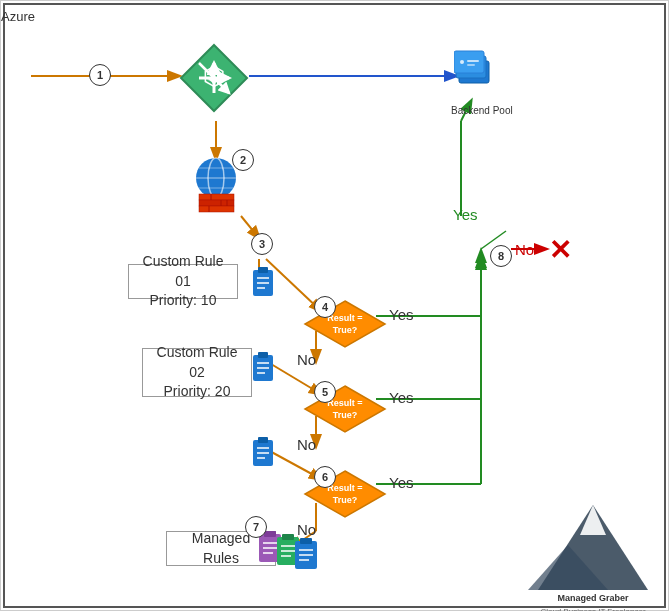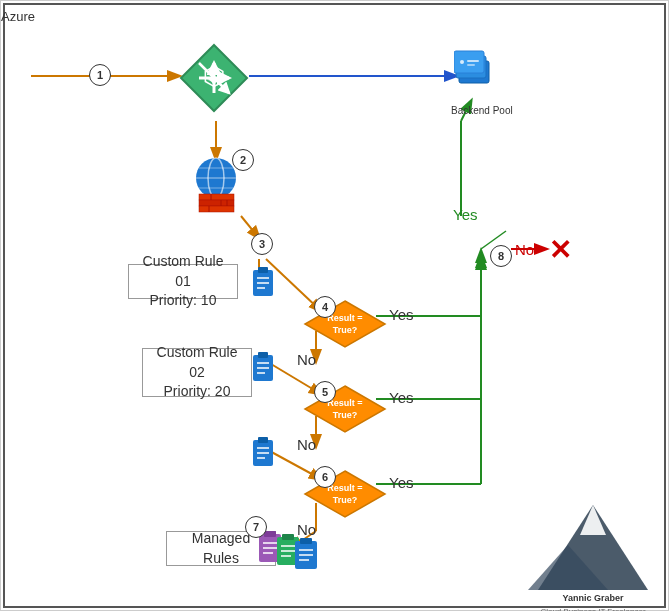--- a/index.html
+++ b/index.html
@@ -409,18 +409,18 @@
 
   <div class="logo-area">
     <svg width="130" height="100" viewBox="0 0 130 100">
 
       <polygon points="65,5 120,90 10,90" fill="#2c3e50" opacity="0.85"></polygon>
       <polygon points="40,45 80,90 0,90" fill="#34495e" opacity="0.7"></polygon>
 
       <polygon points="65,5 78,35 52,35" fill="white" opacity="0.9"></polygon>
     </svg>
     <div style="text-align:center; font-size:9px; color:#333; margin-top:-10px; line-height:1.4;">
-      <strong>Yannic Graber</strong><br>
+      <strong>Managed Graber</strong><br>
       <span style="font-size:8px; color:#666;">Cloud Business IT Freelancer</span>
     </div>
   </div>
 
 </div>
 
 </body></html>

